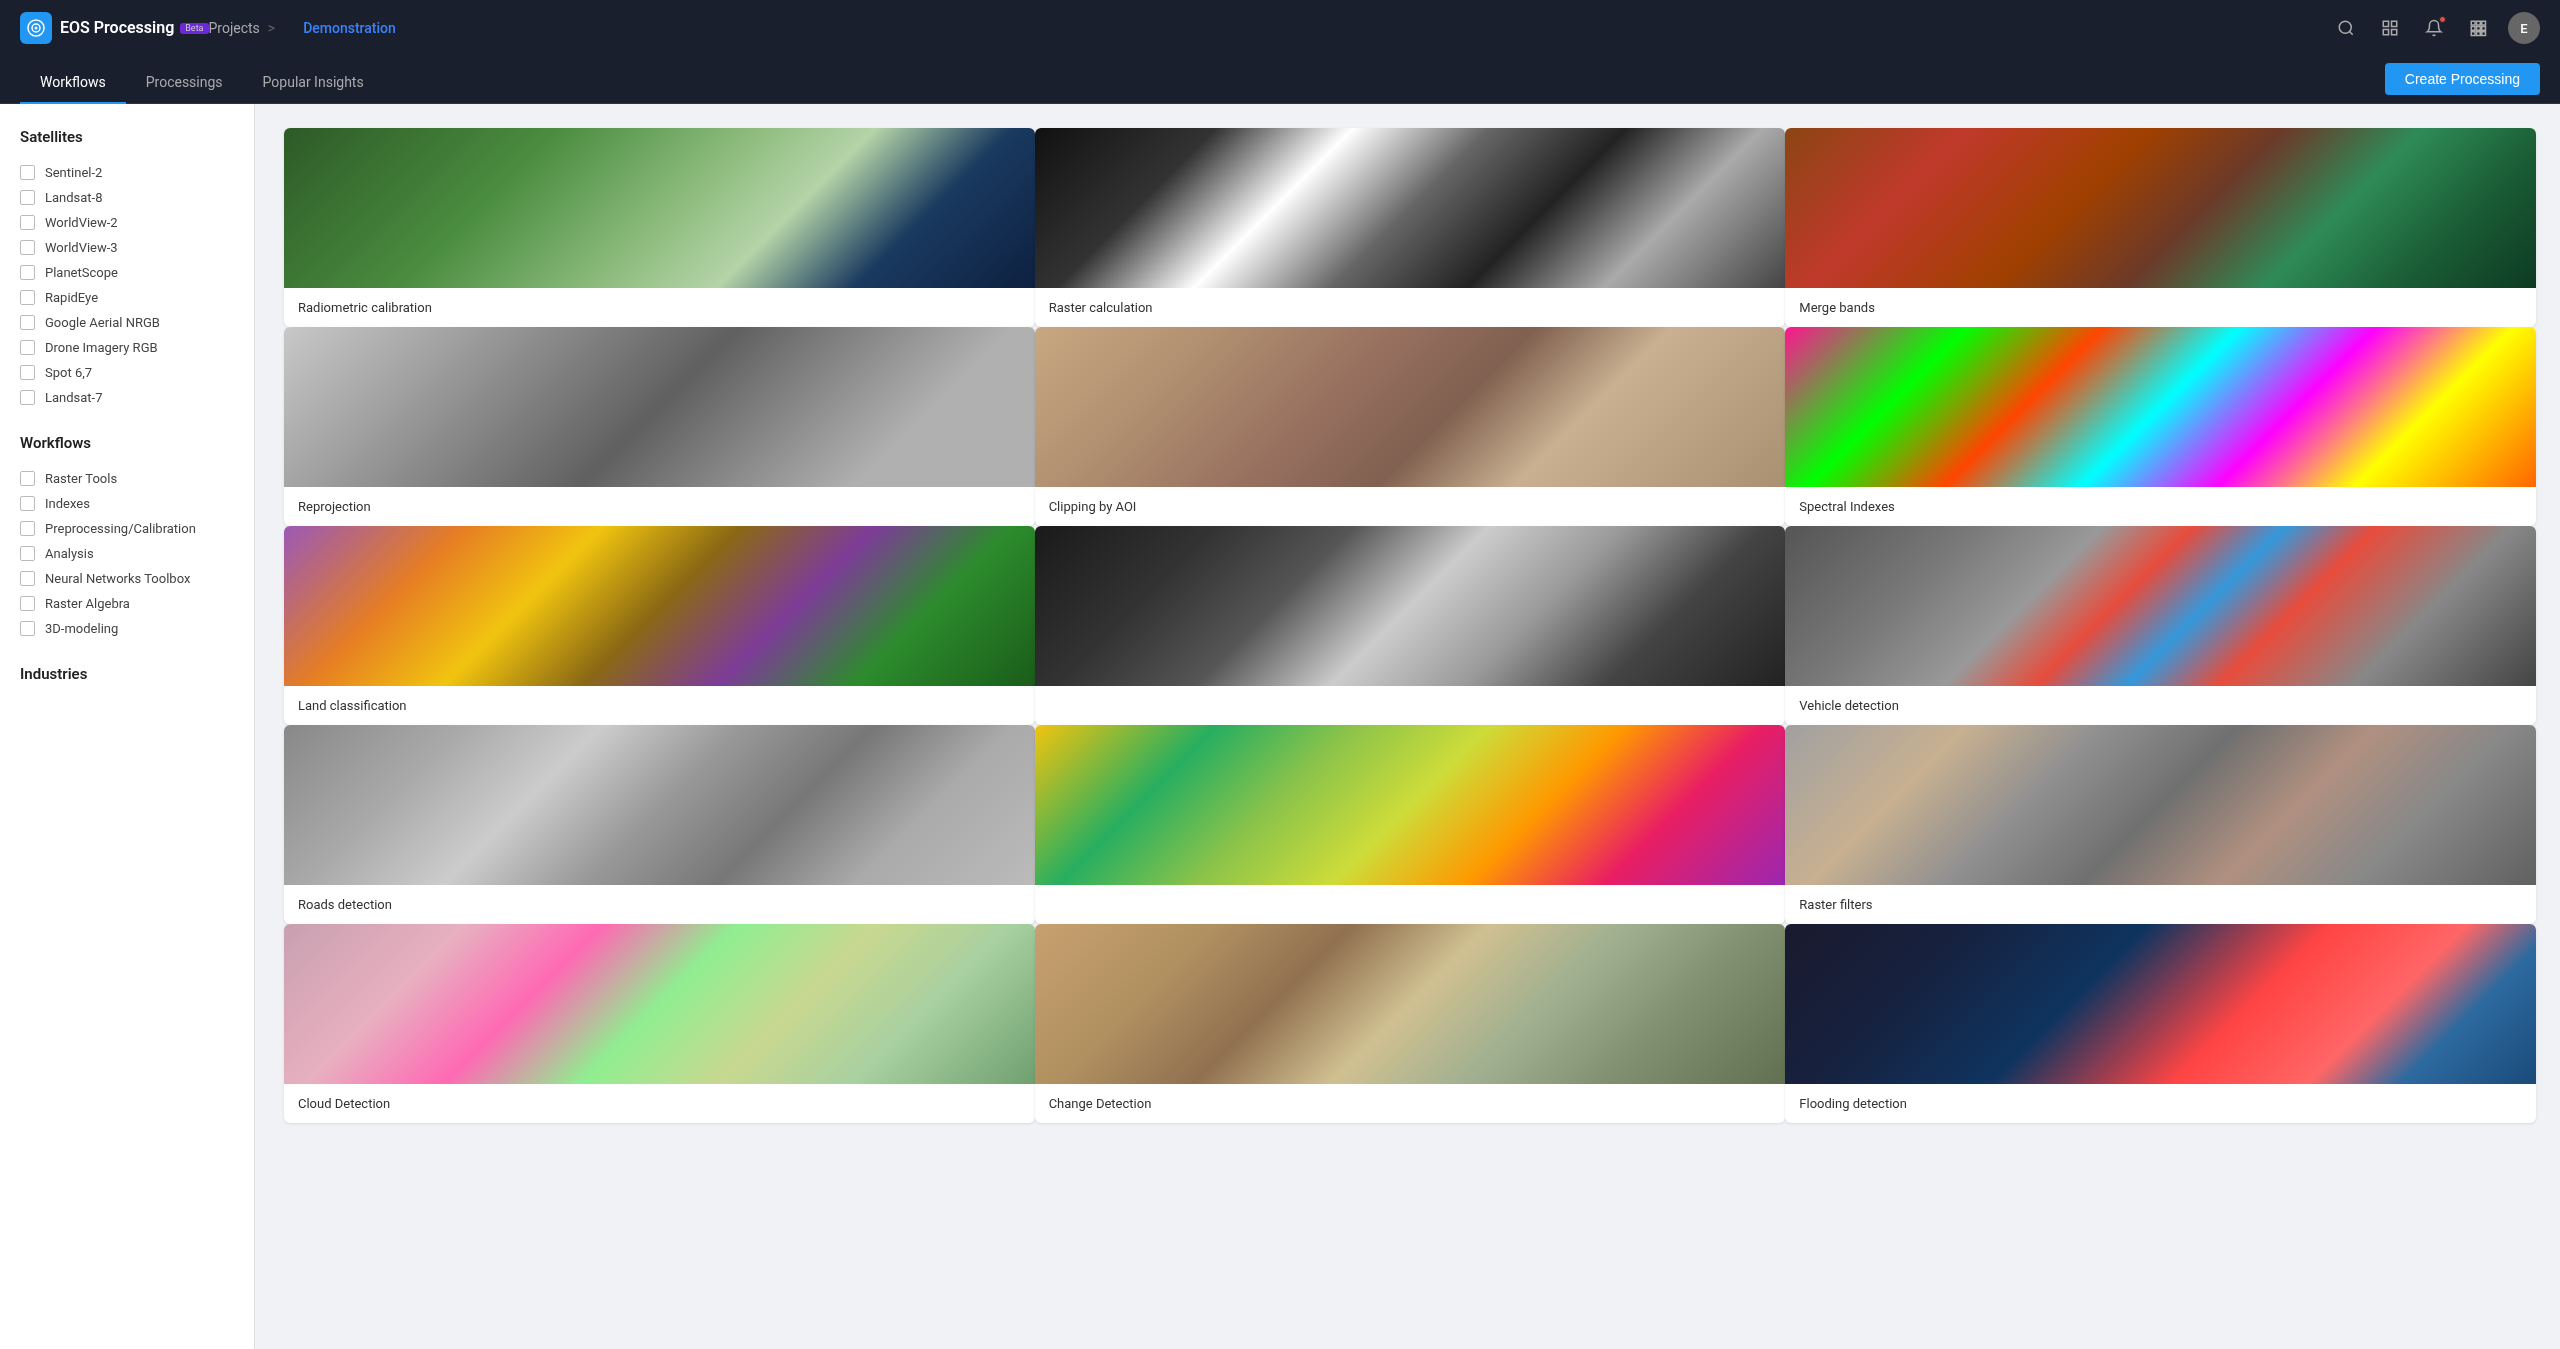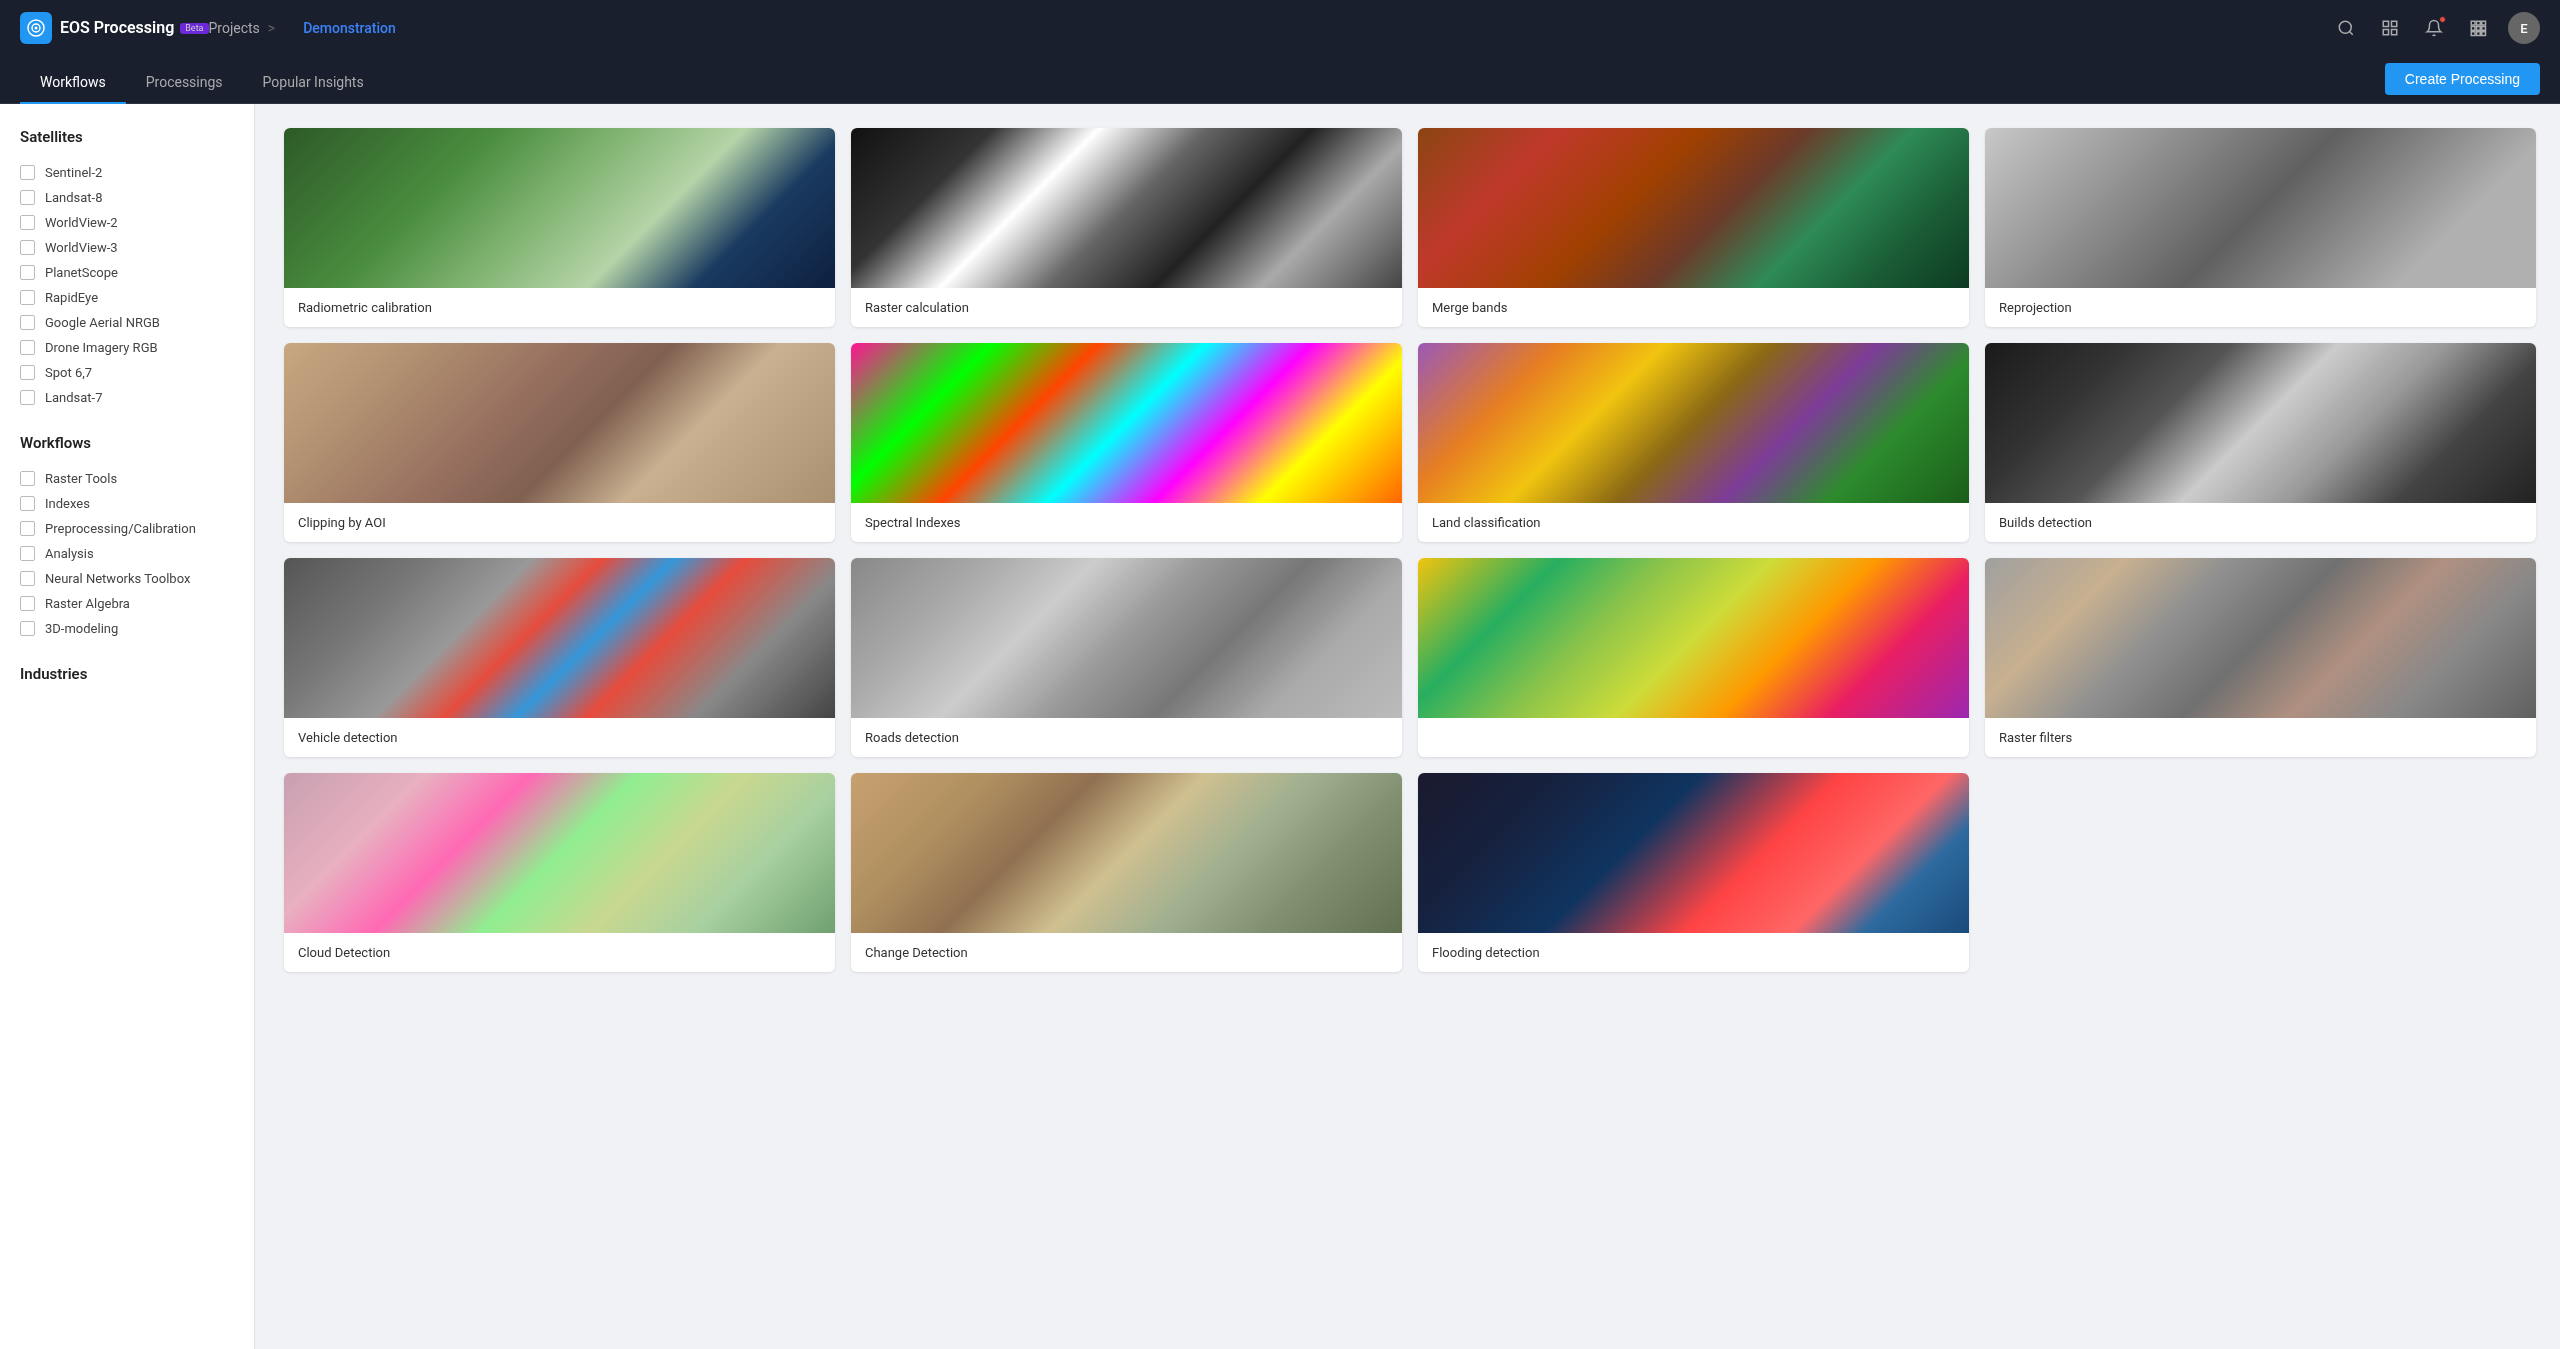--- a/index.html
+++ b/index.html
@@ -184,22 +184,21 @@
     
     .content {
       margin-left: 260px;
       padding: 24px;
       flex: 1;
     }
 
     
     .cards-grid {
       display: grid;
-      grid-template-columns: repeat(4, 1fr);
-      gap: 16px;
+      grid-template-columns: repeat(3, 1fr);
     }
 
     .card {
       background: #fff;
       border-radius: 6px;
       overflow: hidden;
       box-shadow: 0 1px 3px rgba(0,0,0,0.1);
       cursor: pointer;
       transition: box-shadow 0.2s;
     }
@@ -458,21 +457,20 @@
       <div class="card">
         <div class="img-spectral"></div>
         <div class="card-label">Spectral Indexes</div>
       </div>
       <div class="card">
         <div class="img-land-class"></div>
         <div class="card-label">Land classification</div>
       </div>
       <div class="card">
         <div class="img-builds"></div>
-        <div class="card-label">Builds detection</div>
       </div>
       <div class="card">
         <div class="img-vehicle"></div>
         <div class="card-label">Vehicle detection</div>
       </div>
       <div class="card">
         <div class="img-roads"></div>
         <div class="card-label">Roads detection</div>
       </div>
 

